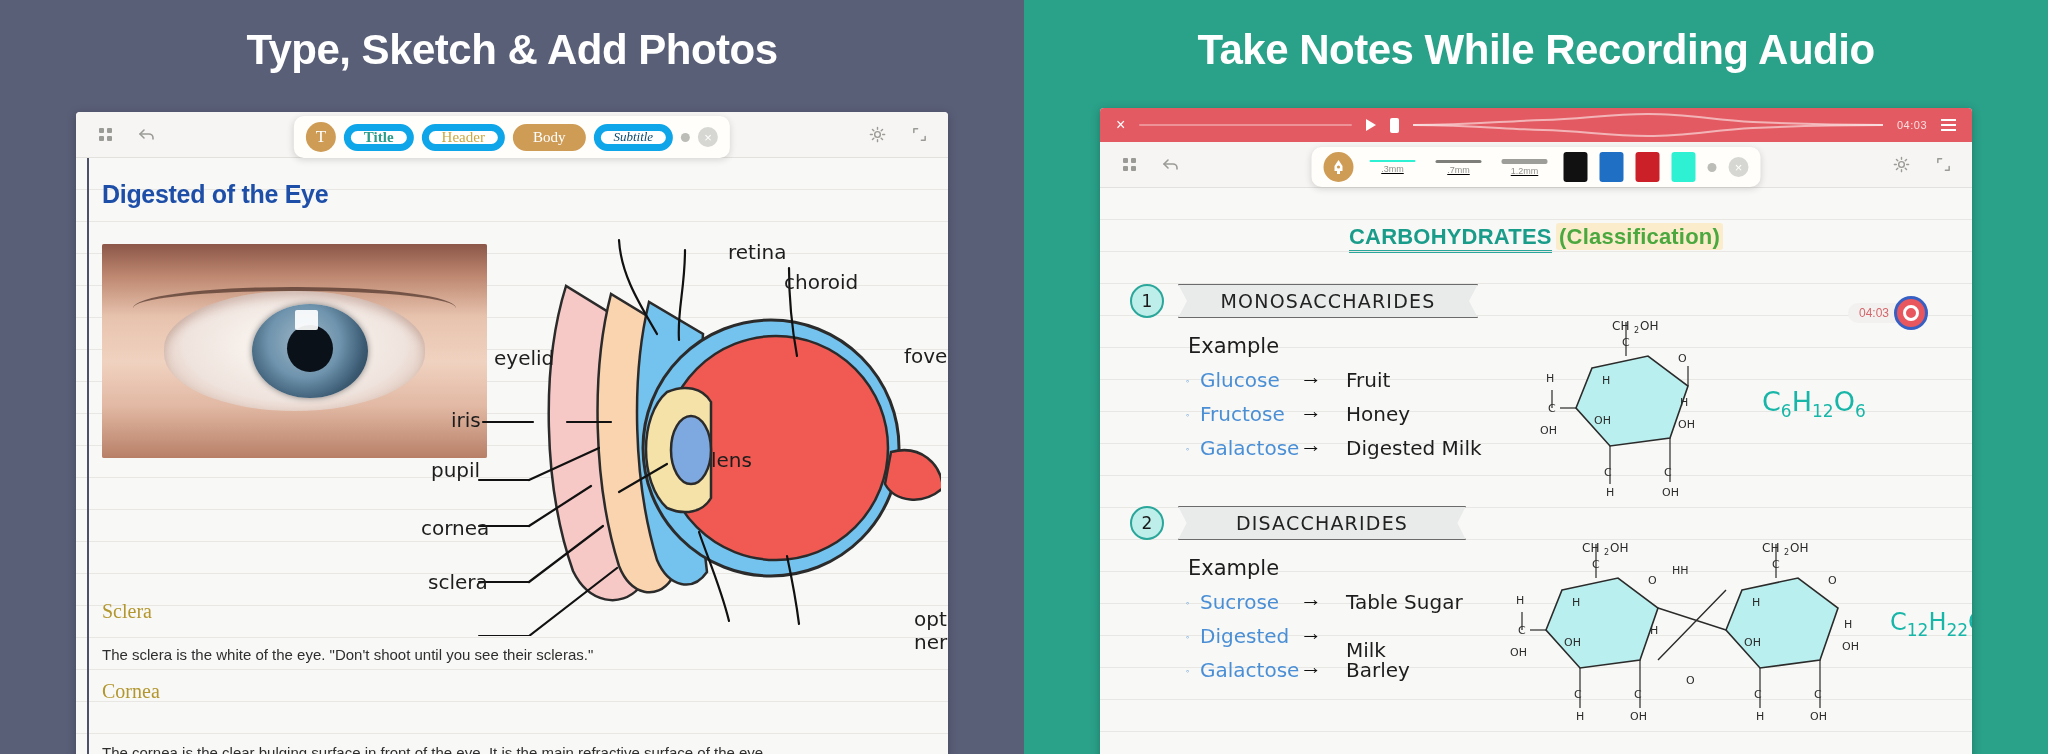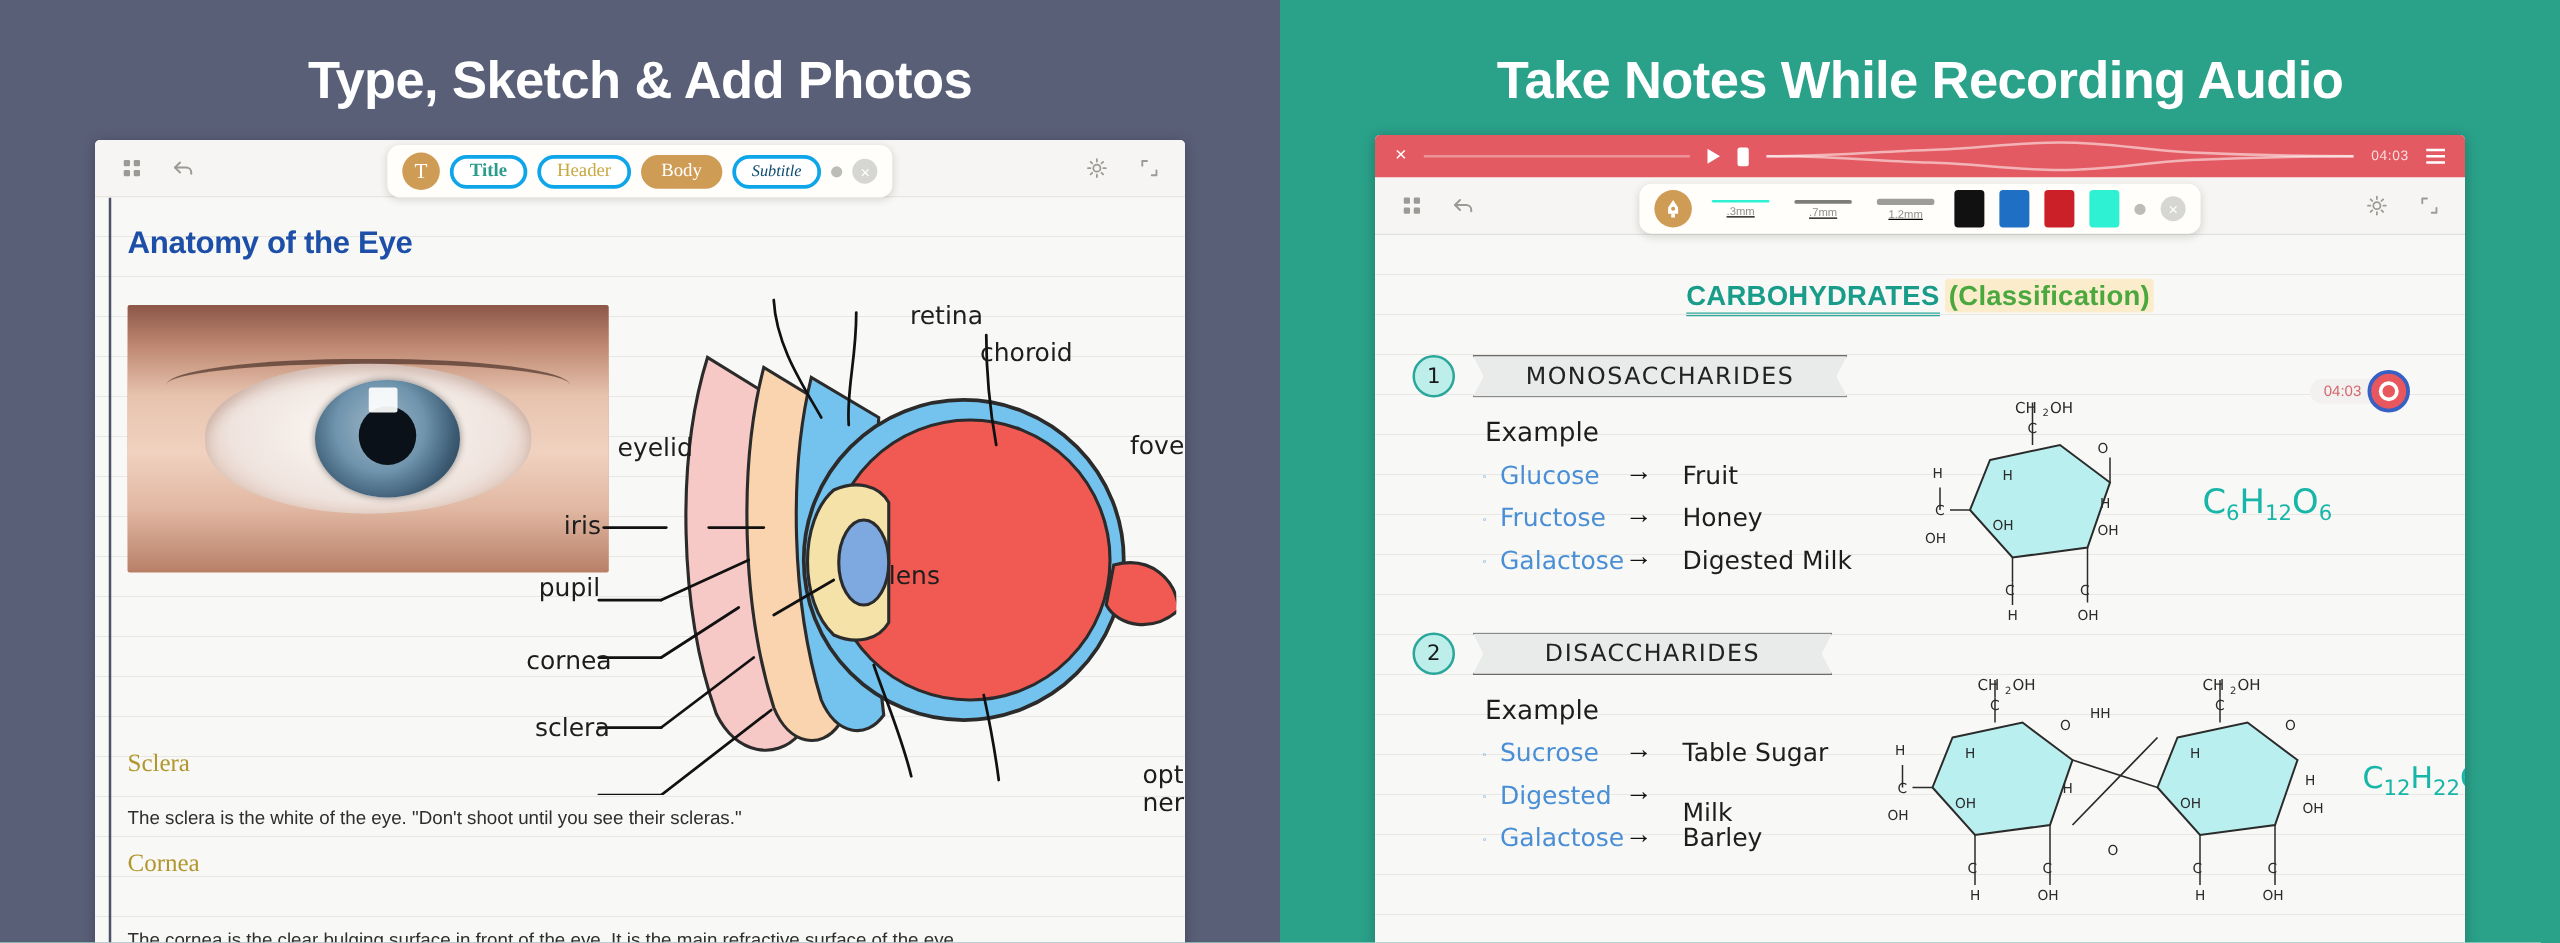--- a/index.html
+++ b/index.html
@@ -15,21 +15,21 @@
   .panel-left  { width: 1024px; background: #5a5f78; }
   .panel-right { width: 1024px; background: #2aa189; }
 
   .panel-title {
     width: 100%;
     text-align: center;
     color: #ffffff;
     font-weight: bold;
     letter-spacing: -0.5px;
     font-size: 42px;
-    padding-top: 40px;
+    padding-top: 26px;
     font-family: "Liberation Sans", sans-serif;
   }
 
   
   .device {
     position: absolute;
     left: 76px;
     top: 112px;
     width: 872px;
     height: 660px;
@@ -76,21 +76,21 @@
     z-index: 5;
   }
   .t-circle {
     width: 30px; height: 30px; border-radius: 50%;
     background: #cf9c55;
     color: #fff; font-size: 17px;
     display: flex; align-items: center; justify-content: center;
     font-family: "Liberation Serif", serif;
   }
   .style-chip {
-    border: 3px solid #0ea5e9;
+    border: 7px solid #0ea5e9;
     border-radius: 14px;
     height: 27px;
     padding: 0 13px;
     display: flex; align-items: center;
     background: #fff;
     font-size: 15px;
     cursor: pointer;
     white-space: nowrap;
   }
   .chip-title    { color: #2a9c8b; font-family: "Liberation Serif", serif; font-weight: bold; }
@@ -300,21 +300,21 @@
           <svg width="17" height="17" viewBox="0 0 18 18">
               <path d="M3 7V3h4M15 11v4h-4" fill="none" stroke="#9a9a96" stroke-width="1.6" stroke-linecap="round" stroke-linejoin="round"></path>
             </svg>
         </div>
       </div>
     </div>
 
     <div class="page">
       <div class="margin-rule"></div>
 
-      <div class="doc-h1">Anatomy of the Eye</div>
+      <div class="doc-h1">Digested of the Eye</div>
 
       <div class="eye-photo">
         <div class="skin-top"></div>
         <div class="eyeball"></div>
         <div class="lashline"></div>
         <div class="iris"></div>
         <div class="pupil"></div>
         <div class="glint"></div>
       </div>
 

